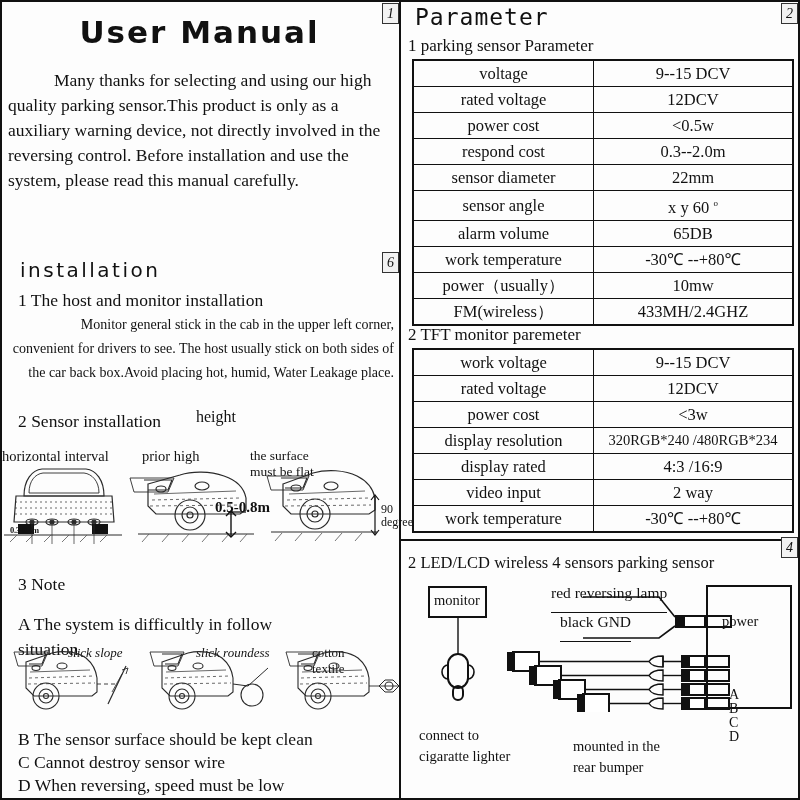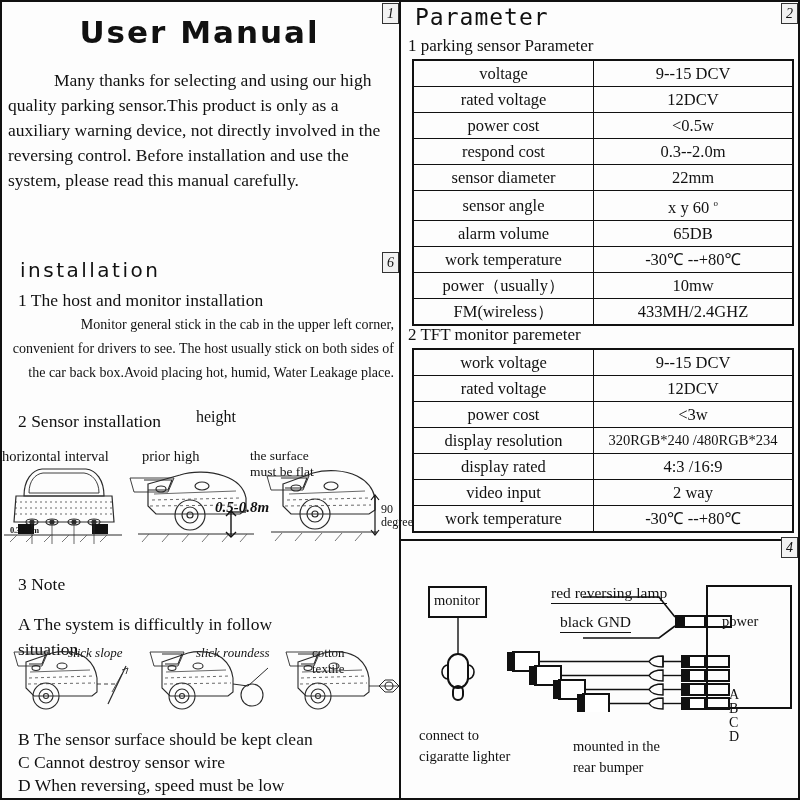--- a/index.html
+++ b/index.html
@@ -43,21 +43,21 @@
   .rsub{position:absolute;font-size:17px;}
   table.p{position:absolute;border-collapse:collapse;border:2px solid #111;
           table-layout:fixed;}
   table.p td{border:1px solid #111;text-align:center;font-size:16.5px;
              padding:0;height:25px;line-height:25px;white-space:nowrap;}
   table.p td.k{width:179px;}
   table.p td.v{width:198px;}
   table.p td.small{font-size:14.5px;}
 
   .wirelab{position:absolute;font-size:15.5px;}
-  .wirelab.u{border-bottom:1.6px solid #111;padding-bottom:1px;}
+  .wirelab.u{border-bottom:1.6px solid #111;padding-bottom:10px;}
   .boxlab{position:absolute;font-size:14.5px;}
   .ptlab{position:absolute;font-size:14px;}
   svg{display:block;}
 </style>
 </head>
 <body>
 
 <div id="page">
 
   <div class="frame"></div>
@@ -134,21 +134,21 @@
         <ellipse cx="74" cy="24" rx="7" ry="4"></ellipse>
         <ellipse cx="33" cy="27" rx="5" ry="3"></ellipse>
       </g>
       <g stroke="#2a2a2a" stroke-width="1">
           <path d="M10 72 H126"></path>
         </g>
       <g stroke="#555" stroke-width="0.8">
         <path d="M14 80 l7 -8 M34 80 l7 -8 M54 80 l7 -8 M74 80 l7 -8 M94 80 l7 -8 M112 80 l7 -8"></path>
       </g>
     </svg>
-    <div class="dimlab" style="left:215px;top:499px;font-style:italic;">0.5-0.8m</div>
+    <div class="dimlab" style="left:215px;top:499px;">0.5-0.8m</div>
     <svg style="position:absolute;left:222px;top:510px;" width="18" height="28">
       <g stroke="#111" stroke-width="1.4" fill="none">
         <path d="M9 2 V26"></path>
           <path d="M4 6 L9 1 L14 6"></path>
           <path d="M4 22 L9 27 L14 22"></path>
       </g>
     </svg>
 
     <svg style="position:absolute;left:265px;top:462px;" width="112" height="82" viewBox="0 0 112 82">
       <g fill="none" stroke="#2a2a2a" stroke-width="1.2">
@@ -328,20 +328,21 @@
             <td class="k">video  input</td>
             <td class="v">2   way</td>
           </tr>
           <tr>
             <td class="k">work   temperature</td>
             <td class="v">-30℃ --+80℃</td>
           </tr>
         </tbody>
     </table>
 
+    <div class="rsub" style="left:7px;top:553px;font-size:16.5px;">2 LED/LCD wireless 4 sensors parking sensor</div>
 
     <svg style="position:absolute;left:6px;top:582px;" width="390" height="130" viewBox="0 0 390 130">
       <g fill="none" stroke="#111" stroke-width="2">
 
         <rect x="22" y="5" width="57" height="30"></rect>
 
         <path d="M51 35 V72" stroke-width="1.4"></path>
 
         <rect x="41" y="72" width="20" height="34" rx="10"></rect>
         <path d="M41 83 a6 7 0 0 0 0 14" stroke-width="1.6"></path>

